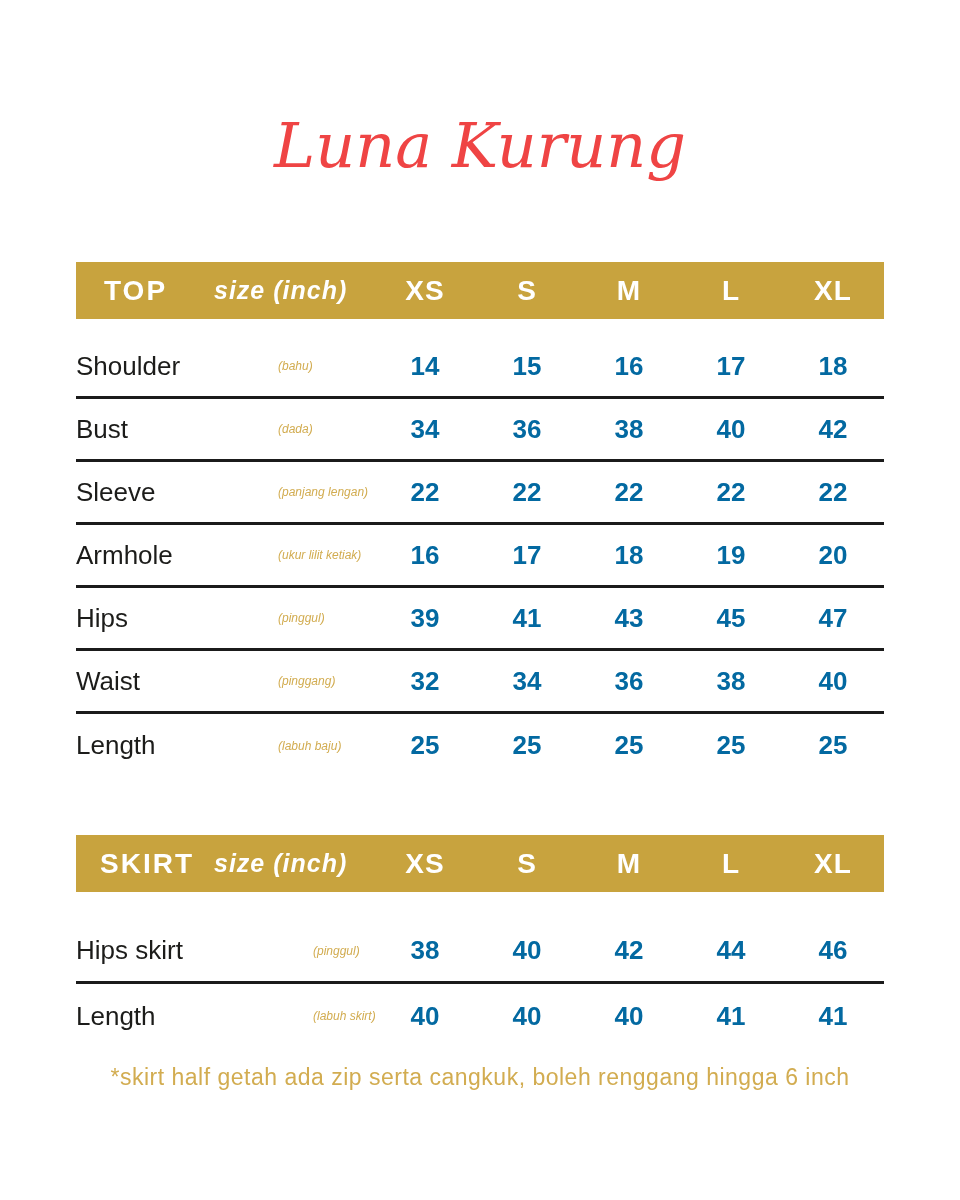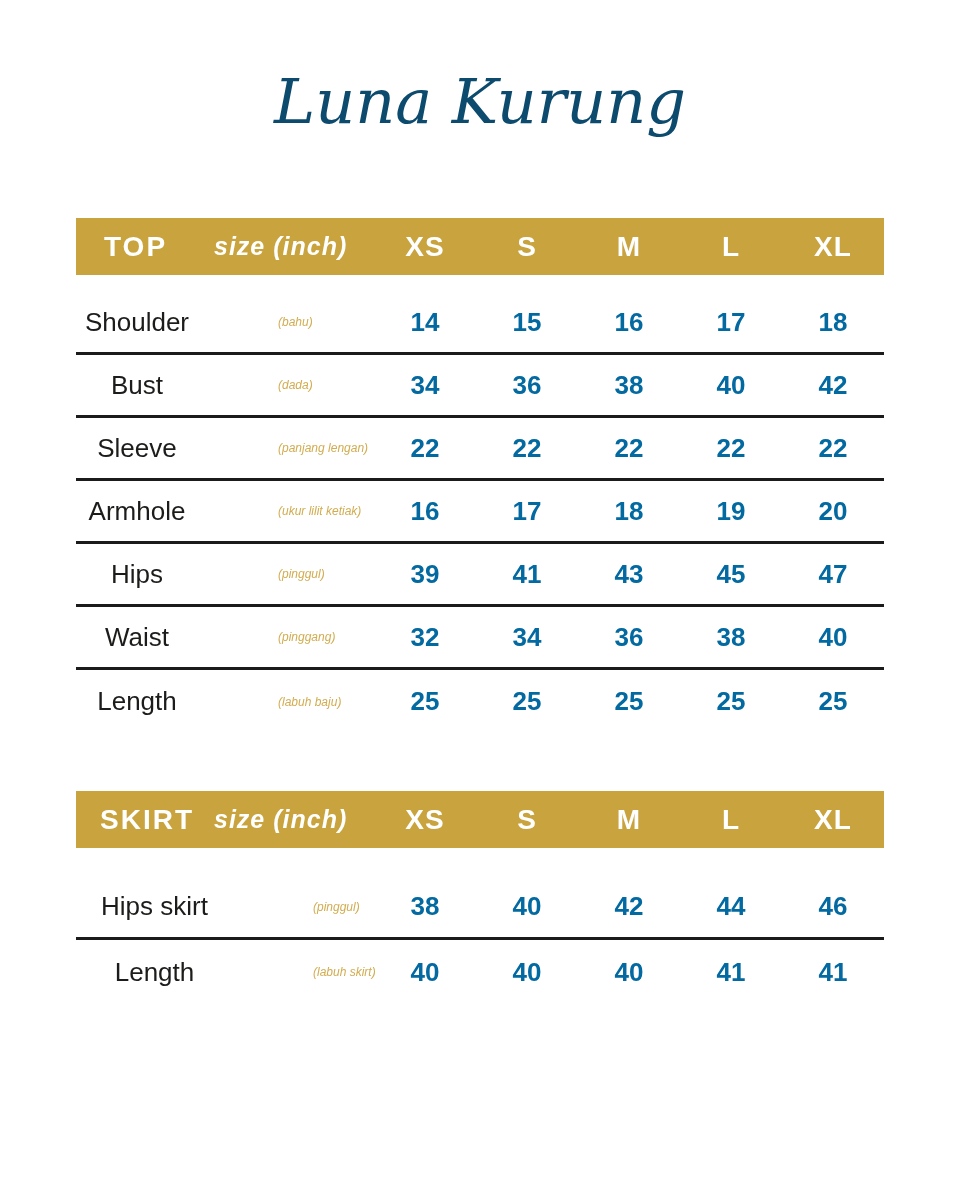--- a/index.html
+++ b/index.html
@@ -12,21 +12,22 @@
   .page { position: relative; width: 960px; height: 1200px; background: #ffffff; }
 
   
   .heading { text-align: center; padding-top: 68px; }
   .title {
     font-family: "DejaVu Serif", serif;
     font-style: italic;
     font-weight: 400;
     font-size: 62px;
     line-height: 1.1;
-    color: #0c4a6e;
+    color: #ef4444;
+    margin-top: 44px;
   }
   .subtitle {
     font-size: 35px;
     letter-spacing: 3px;
     color: #C8A33E;
     margin-top: 2px;
     font-weight: 400;
   }
 
   
@@ -75,21 +76,20 @@
     align-items: center;
     height: 63px;
   }
   .table-skirt .row { height: 64px; }
   .row:not(:last-child) { border-bottom: 3px solid #1B1B1B; }
 
   .rlabel {
     font-size: 26px;
     color: #1C1C1A;
     white-space: nowrap;
-    text-align: center;
   }
   .rsub {
     padding-left: 80px;
     font-size: 12px;
     font-style: italic;
     font-weight: 500;
     color: #D2AC50;
     white-space: nowrap;
   }
   .table-skirt .rsub { padding-left: 80px; }
@@ -240,15 +240,16 @@
           <span class="val">40</span>
           <span class="val">40</span>
           <span class="val">40</span>
           <span class="val">41</span>
           <span class="val">41</span>
         </div>
 
       </div>
     </section>
 
+    <div class="footnote">*skirt half getah ada zip serta cangkuk, boleh renggang hingga 6 inch</div>
 
   </div>
 </div>
 
 </body></html>

